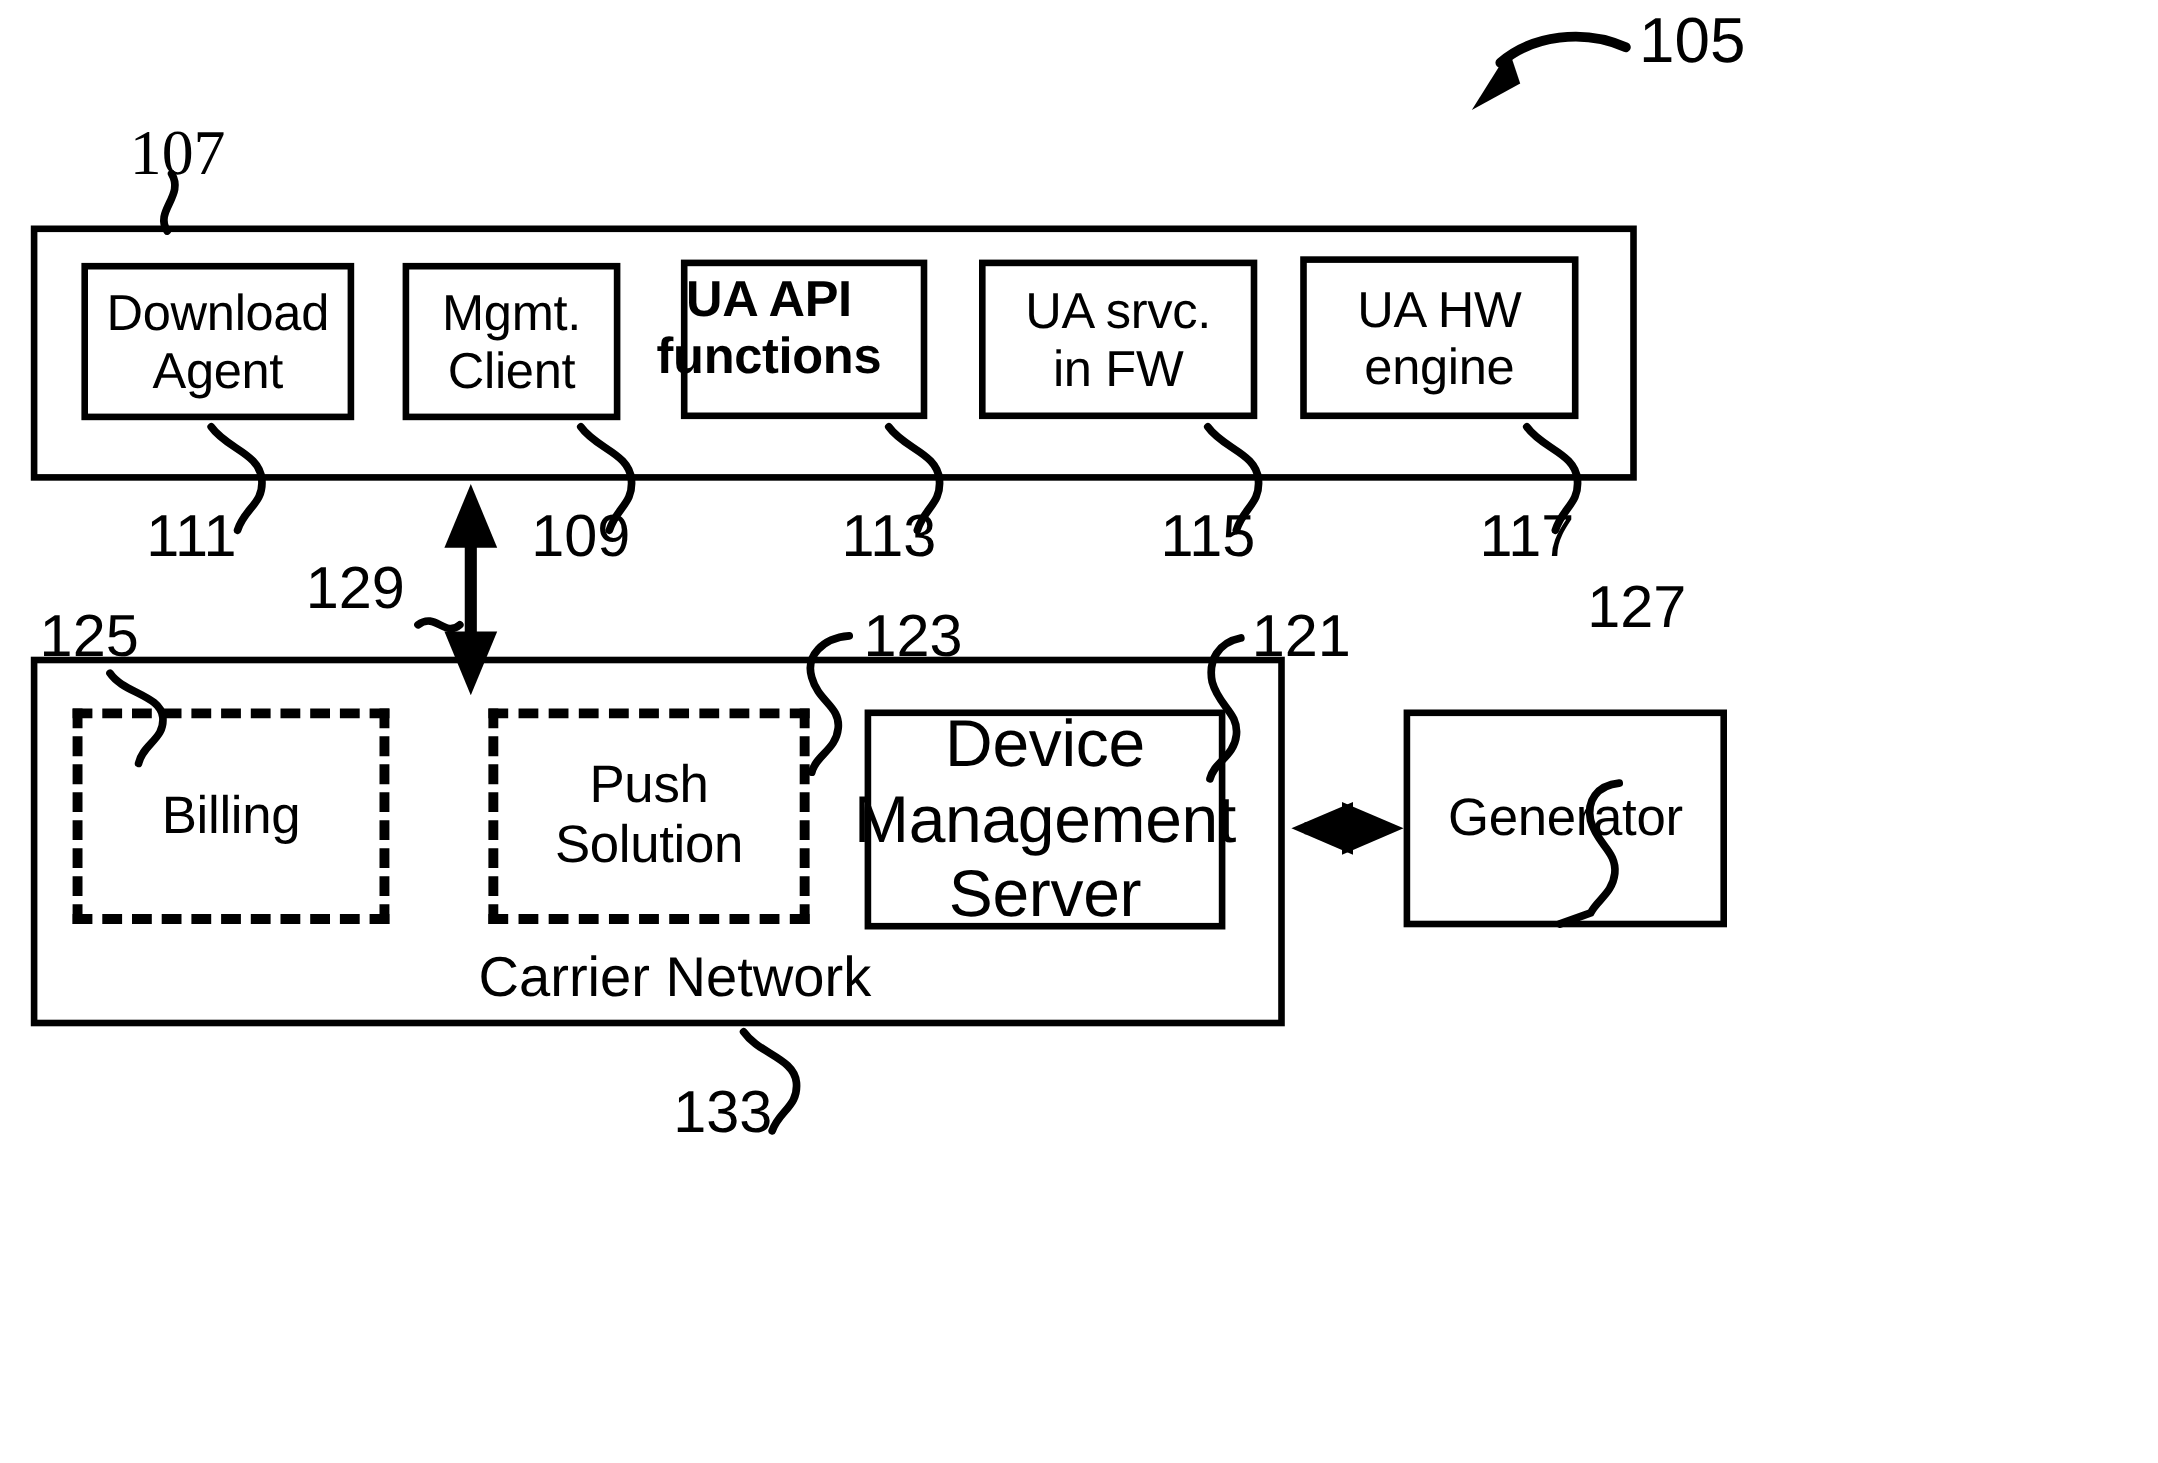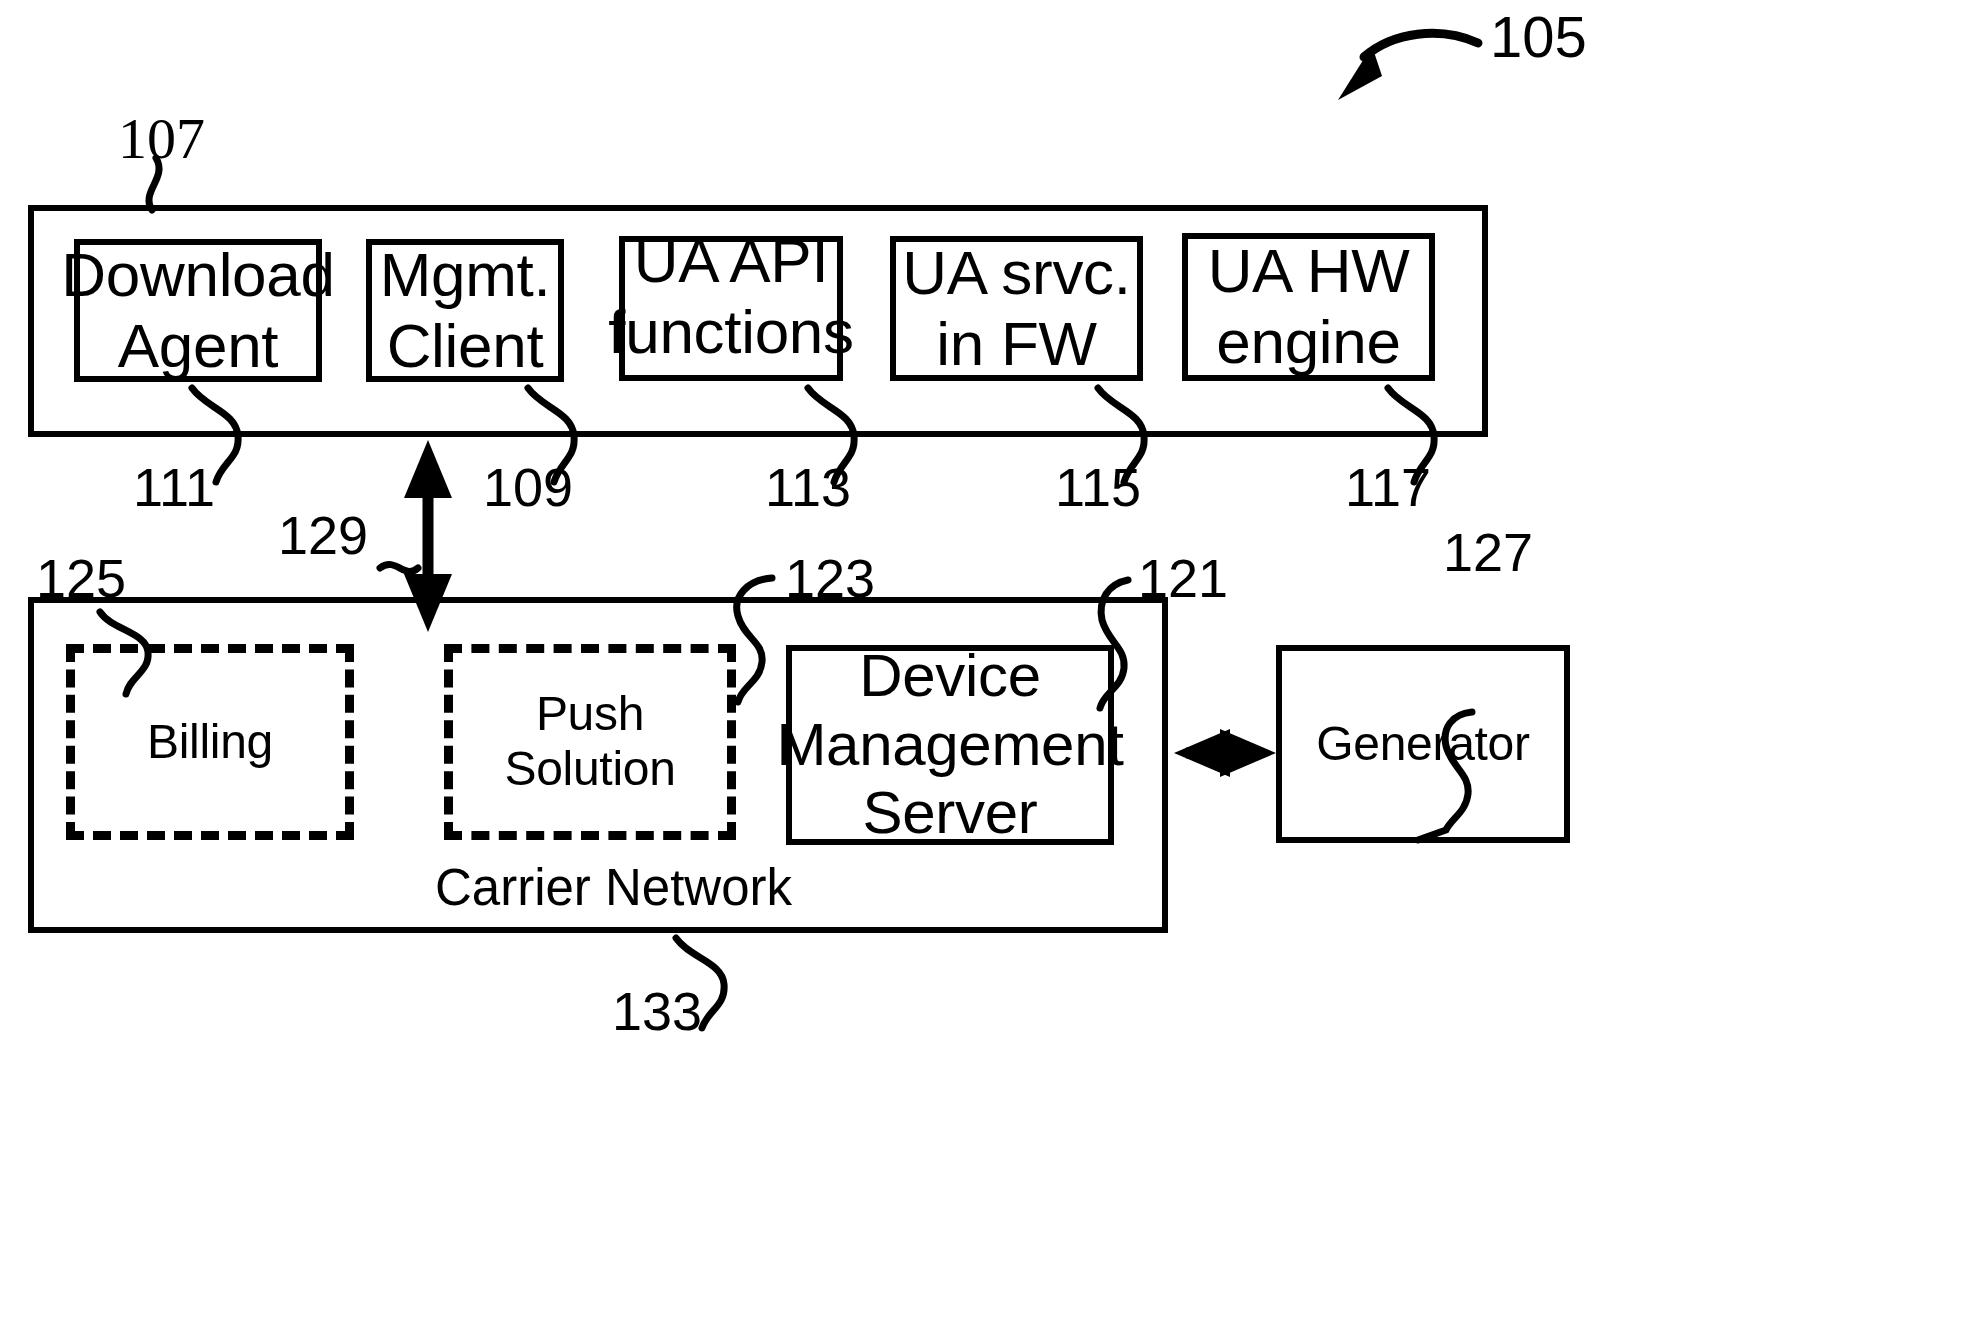--- a/index.html
+++ b/index.html
@@ -35,21 +35,21 @@
     box-sizing: border-box;
   }
 
   .box-label {
     position: absolute;
     display: flex;
     align-items: center;
     justify-content: center;
     text-align: center;
     line-height: 1.14;
-    font-size: 62px;
+    font-size: 46px;
     letter-spacing: -0.3px;
     white-space: pre-line;
     box-sizing: border-box;
   }
 
   .ref-num {
     position: absolute;
     font-size: 54px;
     line-height: 1;
     letter-spacing: 0px;
@@ -85,21 +85,21 @@
 
   <div class="solid-box" style="left:74px; top:239px; width:248px; height:143px;"></div>
   <div class="box-label" style="left:74px; top:239px; width:248px; height:143px;">Download
 Agent</div>
 
   <div class="solid-box" style="left:366px; top:239px; width:198px; height:143px;"></div>
   <div class="box-label" style="left:366px; top:239px; width:198px; height:143px;">Mgmt.
 Client</div>
 
   <div class="solid-box" style="left:619px; top:236px; width:224px; height:145px;"></div>
-  <div class="box-label" style="left:619px; top:236px; width:224px; height:122px;">UA API
+  <div class="box-label" style="left:587px; top:236px; width:224px; height:122px;font-weight:bold;">UA API
 functions</div>
 
   <div class="solid-box" style="left:890px; top:236px; width:253px; height:145px;"></div>
   <div class="box-label" style="left:890px; top:236px; width:253px; height:145px;">UA srvc.
 in FW</div>
 
   <div class="solid-box" style="left:1182px; top:233px; width:253px; height:148px;"></div>
   <div class="box-label" style="left:1182px; top:233px; width:253px; height:148px;">UA HW
 engine</div>
 

